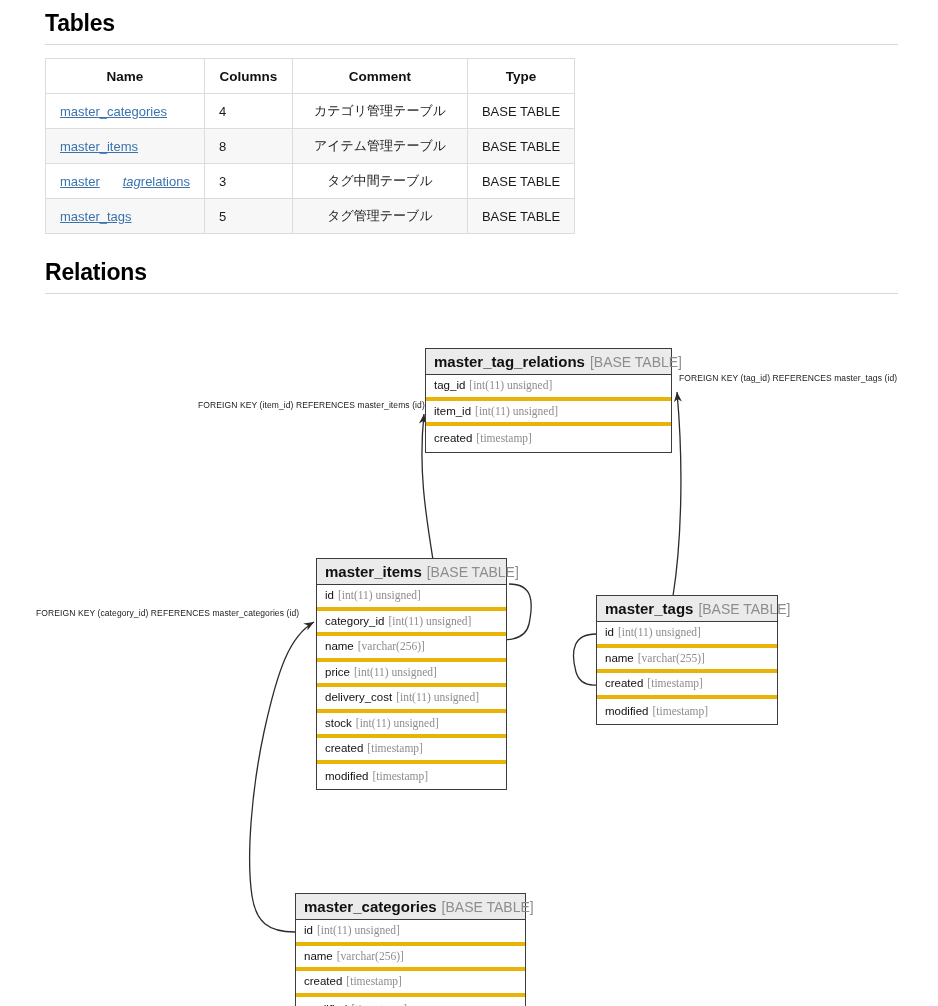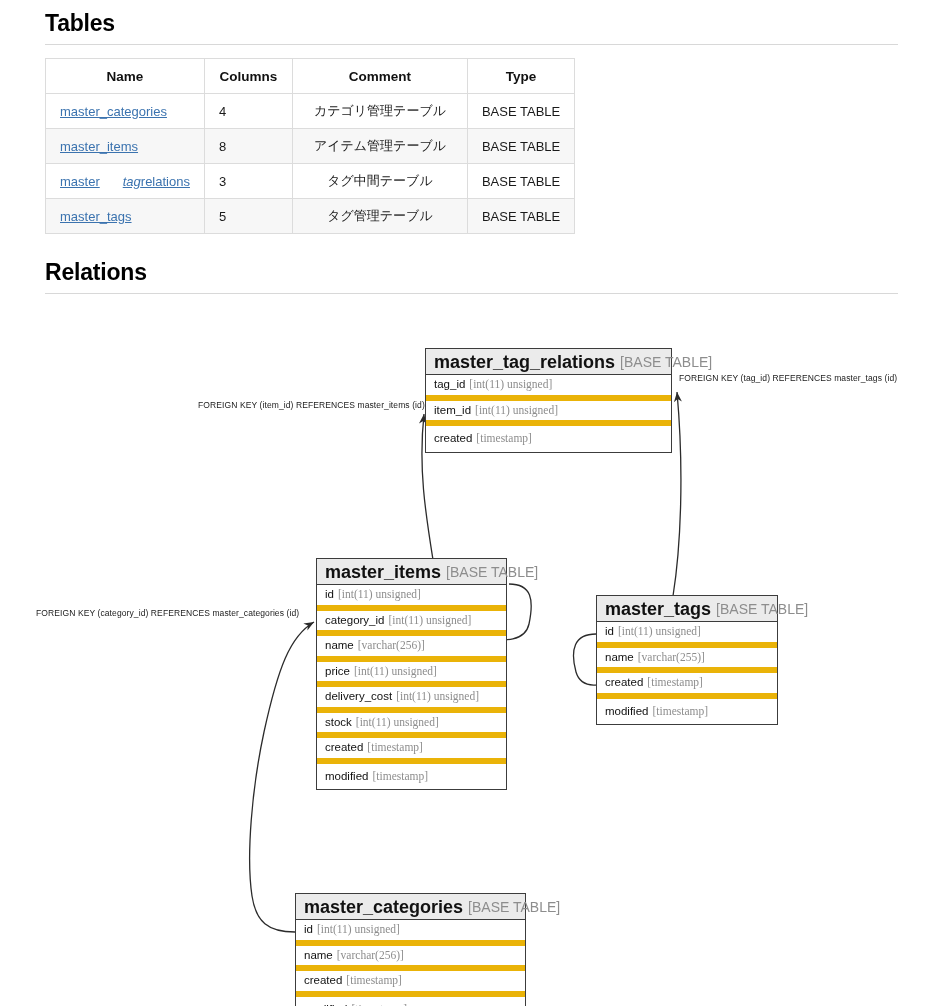--- a/index.html
+++ b/index.html
@@ -84,30 +84,30 @@
     background: #ebebeb;
     border-bottom: 1.5px solid #3c3c3c;
     padding: 0 8px;
     height: 26px;
     display: flex;
     align-items: center;
     white-space: nowrap;
   }
   .entity .ent-name {
     font-weight: bold;
-    font-size: 18px;
+    font-size: 15px;
     color: #111111;
   }
   .entity .ent-kind {
     color: #8d8d8d;
     font-size: 14px;
     margin-left: 5px;
   }
   .entity .ent-row {
-    border-bottom: 6px solid #eab308;
+    border-bottom: 4px solid #eab308;
     padding: 0 8px;
     height: 25.5px;
     display: flex;
     align-items: center;
     white-space: nowrap;
     background: #ffffff;
   }
   .entity .ent-row:last-child { border-bottom: none; }
   .entity .col-nm { color: #111111; font-weight: normal; }
   .entity .col-ty { color: #8d8d8d; margin-left: 4px; font-family: Liberation Serif, serif; }

